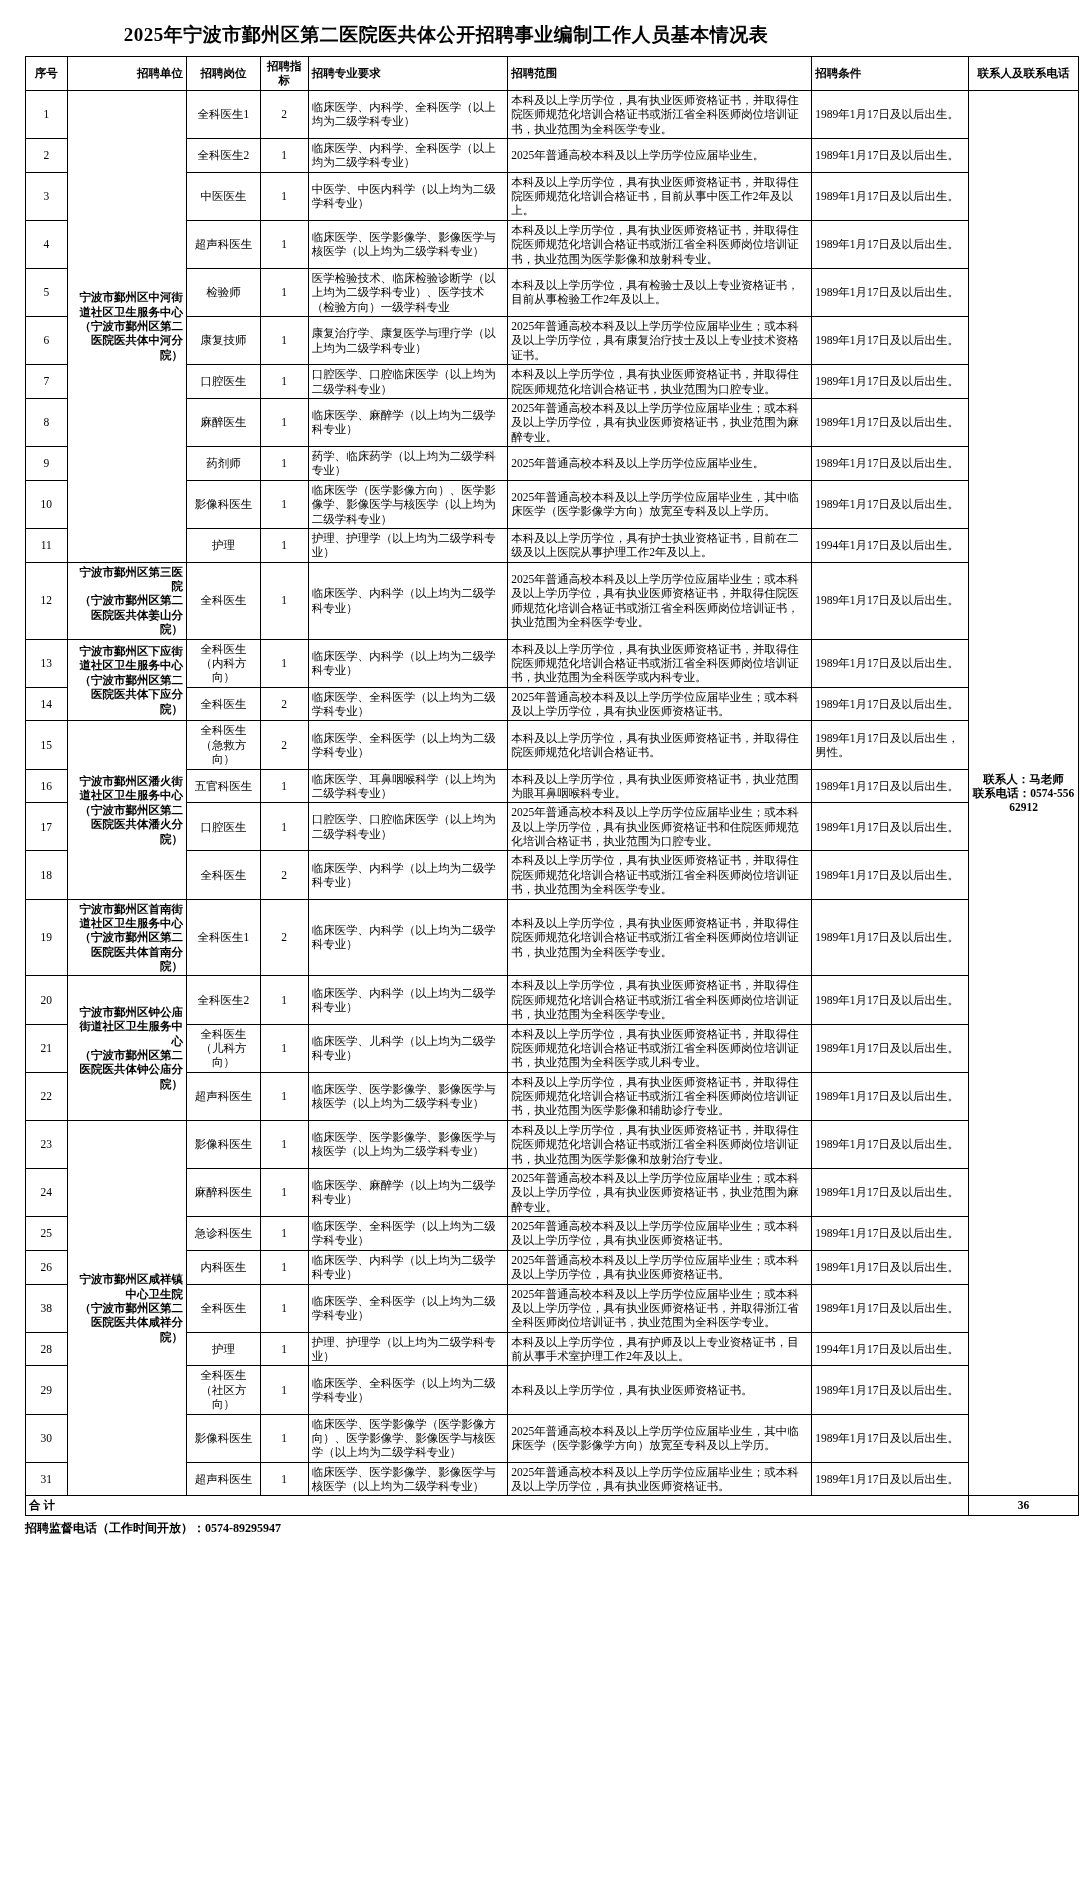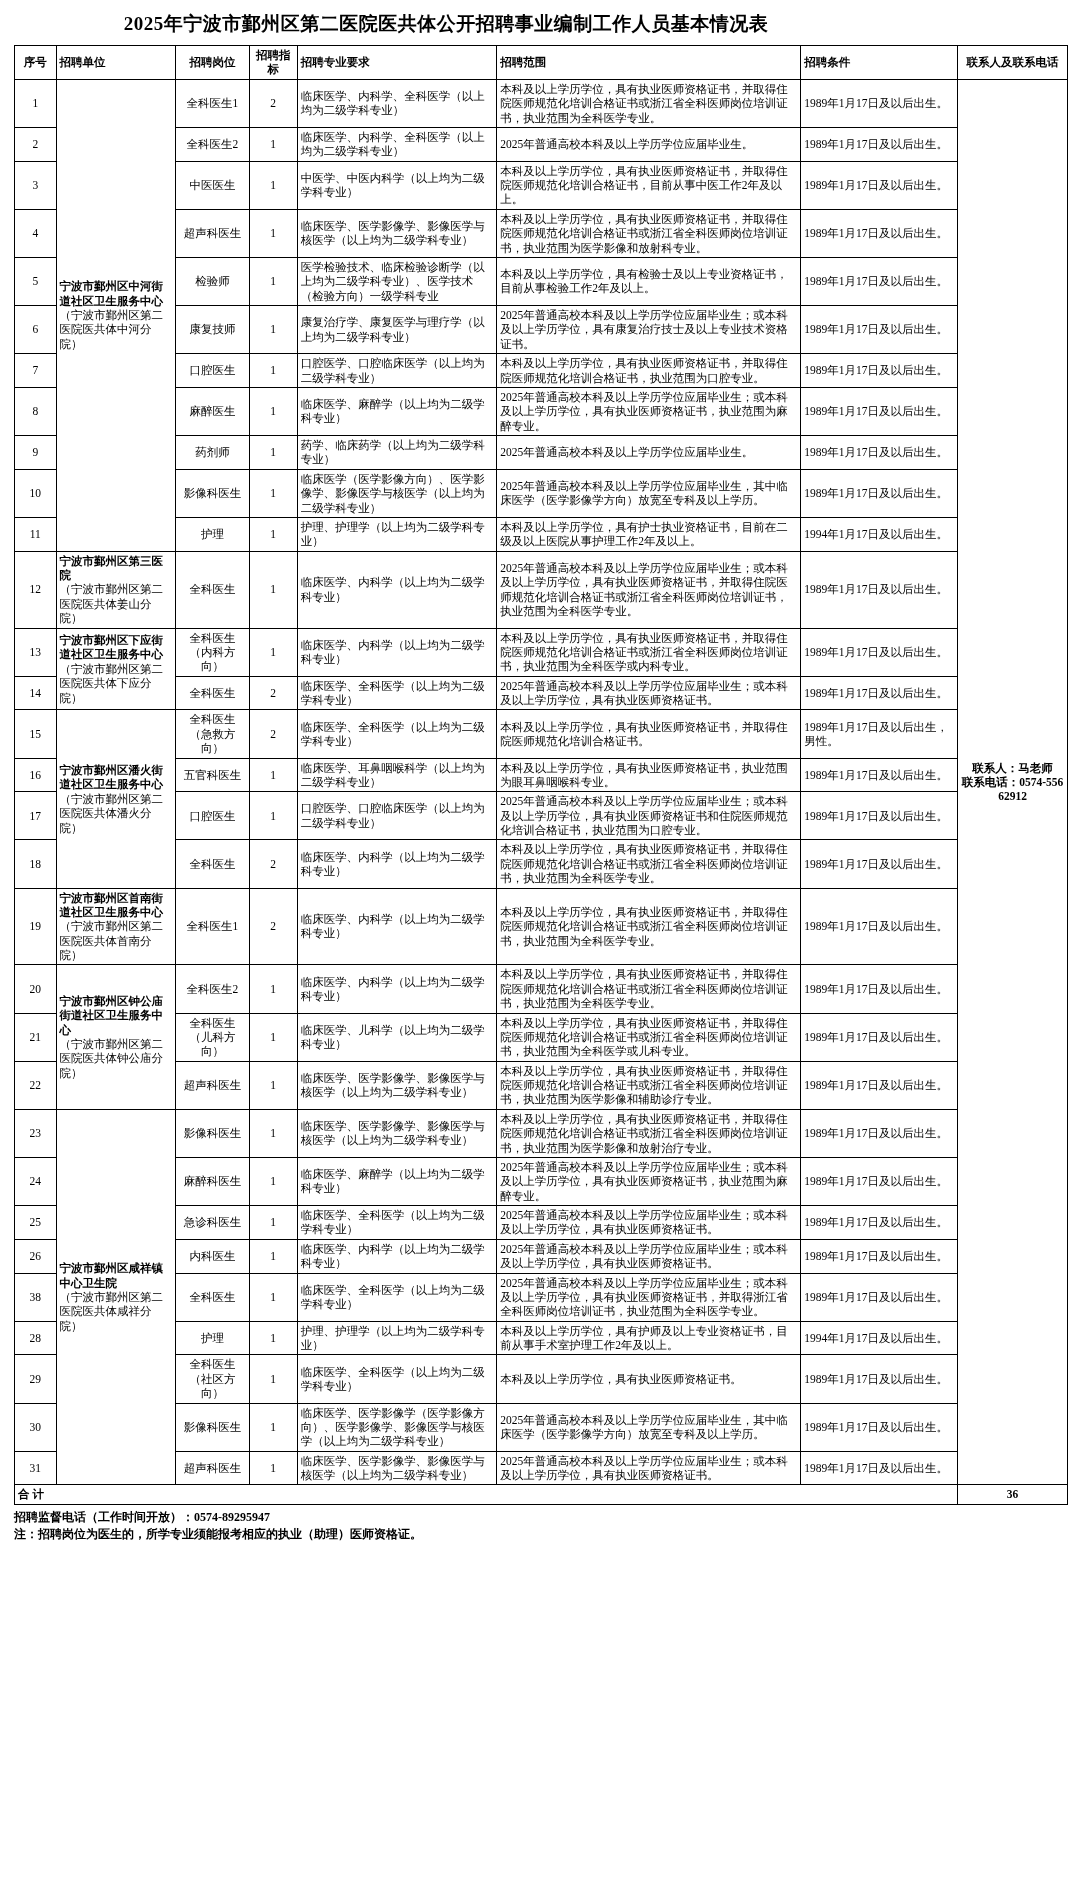--- a/index.html
+++ b/index.html
@@ -2,21 +2,21 @@
 <html><head>
 <meta charset="utf-8">
 <style>
   html,body{margin:0;padding:0;background:#fff;}
   body{
     width:1080px;
     font-family:"Liberation Serif","DejaVu Serif",serif;
     color:#000;
     -webkit-font-smoothing:antialiased;
   }
-  .page{width:892px;padding:1px;box-sizing:border-box;}
+  .page{width:892px;padding:12px;box-sizing:border-box;}
   .title{
     text-align:center;
     font-weight:bold;
     font-size:19px;
     letter-spacing:.5px;
     padding:10px 0 8px 0;
   }
   table.main{
     border-collapse:collapse;
     width:1054px;
@@ -31,29 +31,29 @@
     vertical-align:middle;
     word-break:break-all;
   }
   thead th{
     font-weight:bold;
     text-align:center;
     font-size:12.5px;
     padding:6px 2px;
   }
   .c-seq{width:32px;text-align:center;}
-  .c-unit{width:105px;text-align:left;font-size:11px;margin-left:28px;}
+  .c-unit{width:105px;text-align:right;font-size:11px;margin-left:28px;}
   .c-post{width:62px;text-align:center;font-size:11px;margin-top:32px;}
   .c-num{width:38px;text-align:center;}
   .c-major{width:180px;text-align:left;font-size:11px;}
   .c-scope{width:278px;text-align:left;font-size:11px;}
   .c-cond{width:140px;text-align:left;font-size:11px;}
   .c-contact{width:96px;text-align:center;font-size:11px;}
   .unit-name{font-weight:bold;}
-  .unit-sub{font-weight:normal;}
+  .unit-sub{font-weight:bold;}
   .total-label{font-weight:bold;font-size:13px;margin-top:28px;}
   .total-val{text-align:center;font-weight:bold;font-size:13px;}
   .footnotes{
     margin:4px 13px 12px 13px;
     font-size:12px;
     line-height:1.45;
     font-weight:bold;
   }
   .contact-cell{
     font-weight:bold;
@@ -366,16 +366,15 @@
     <tfoot>
       <tr>
         <td colspan="7" class="total-label">合 计</td>
         <td class="total-val">36</td>
       </tr>
     </tfoot>
   </table>
 
   <div class="footnotes">
     <div>招聘监督电话（工作时间开放）：0574-89295947</div>
-    <div>注：招聘岗位为医生的，所学专业须能报考相应的执业（助理）医师资格证。</div>
   </div>
 
 </div>
 
 </body></html>

